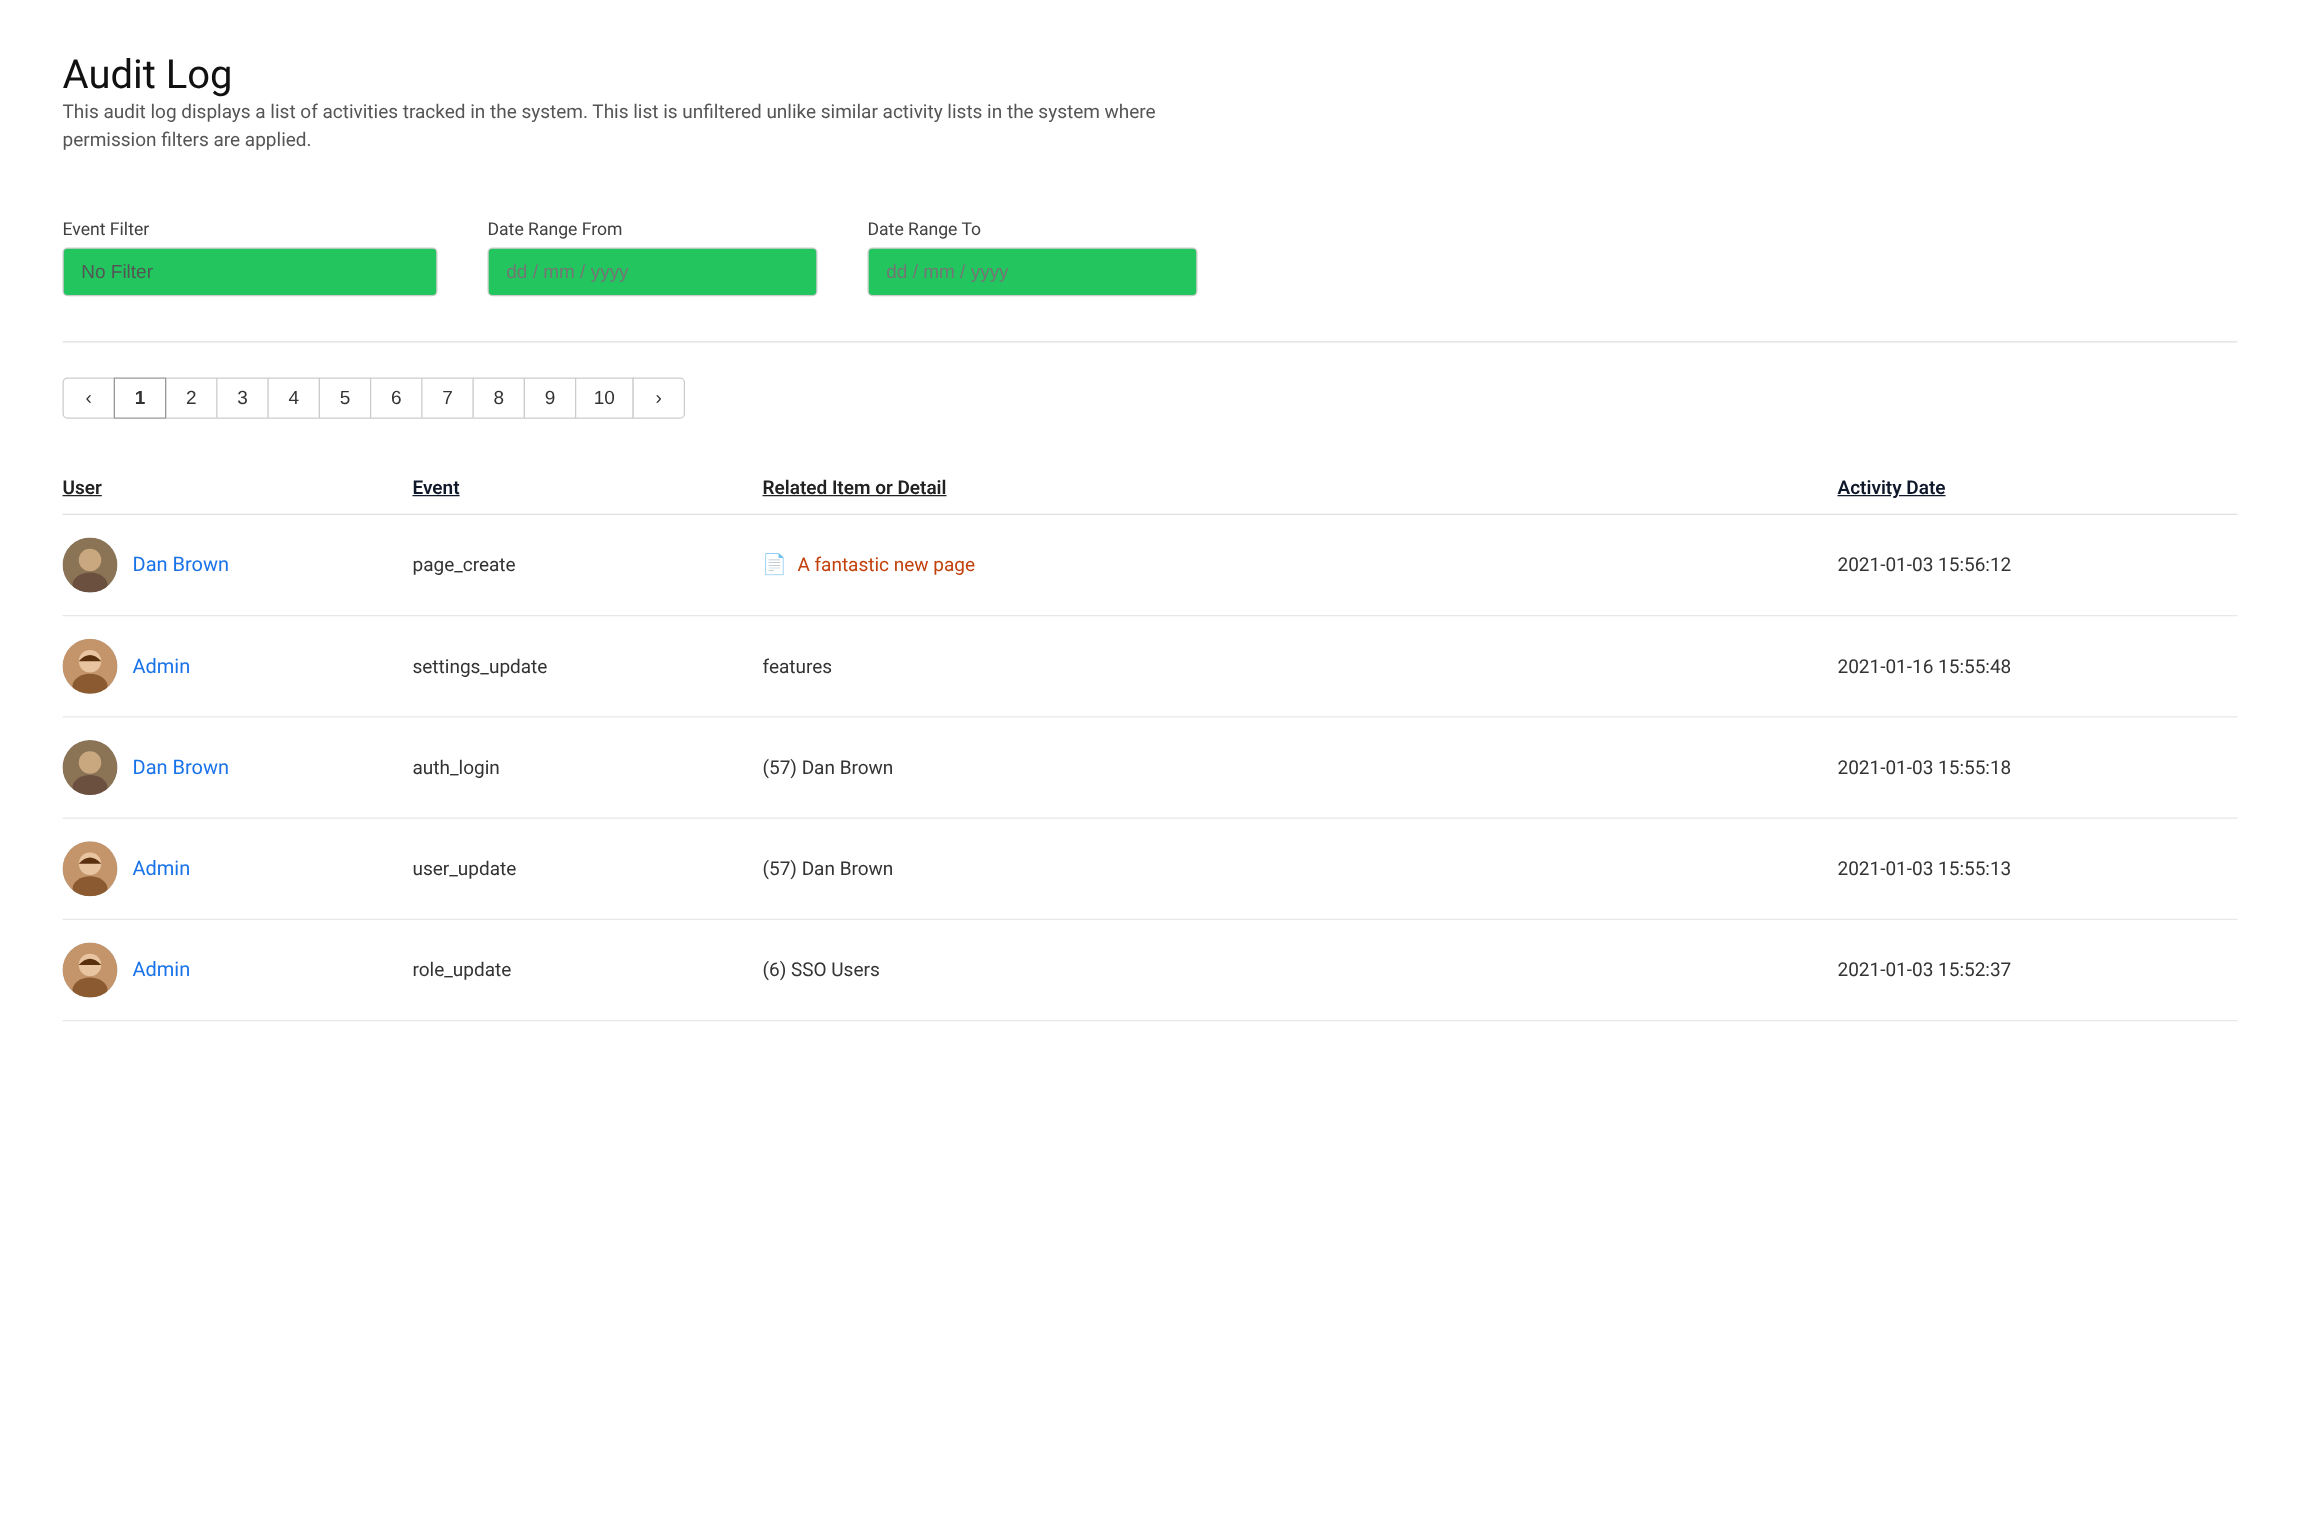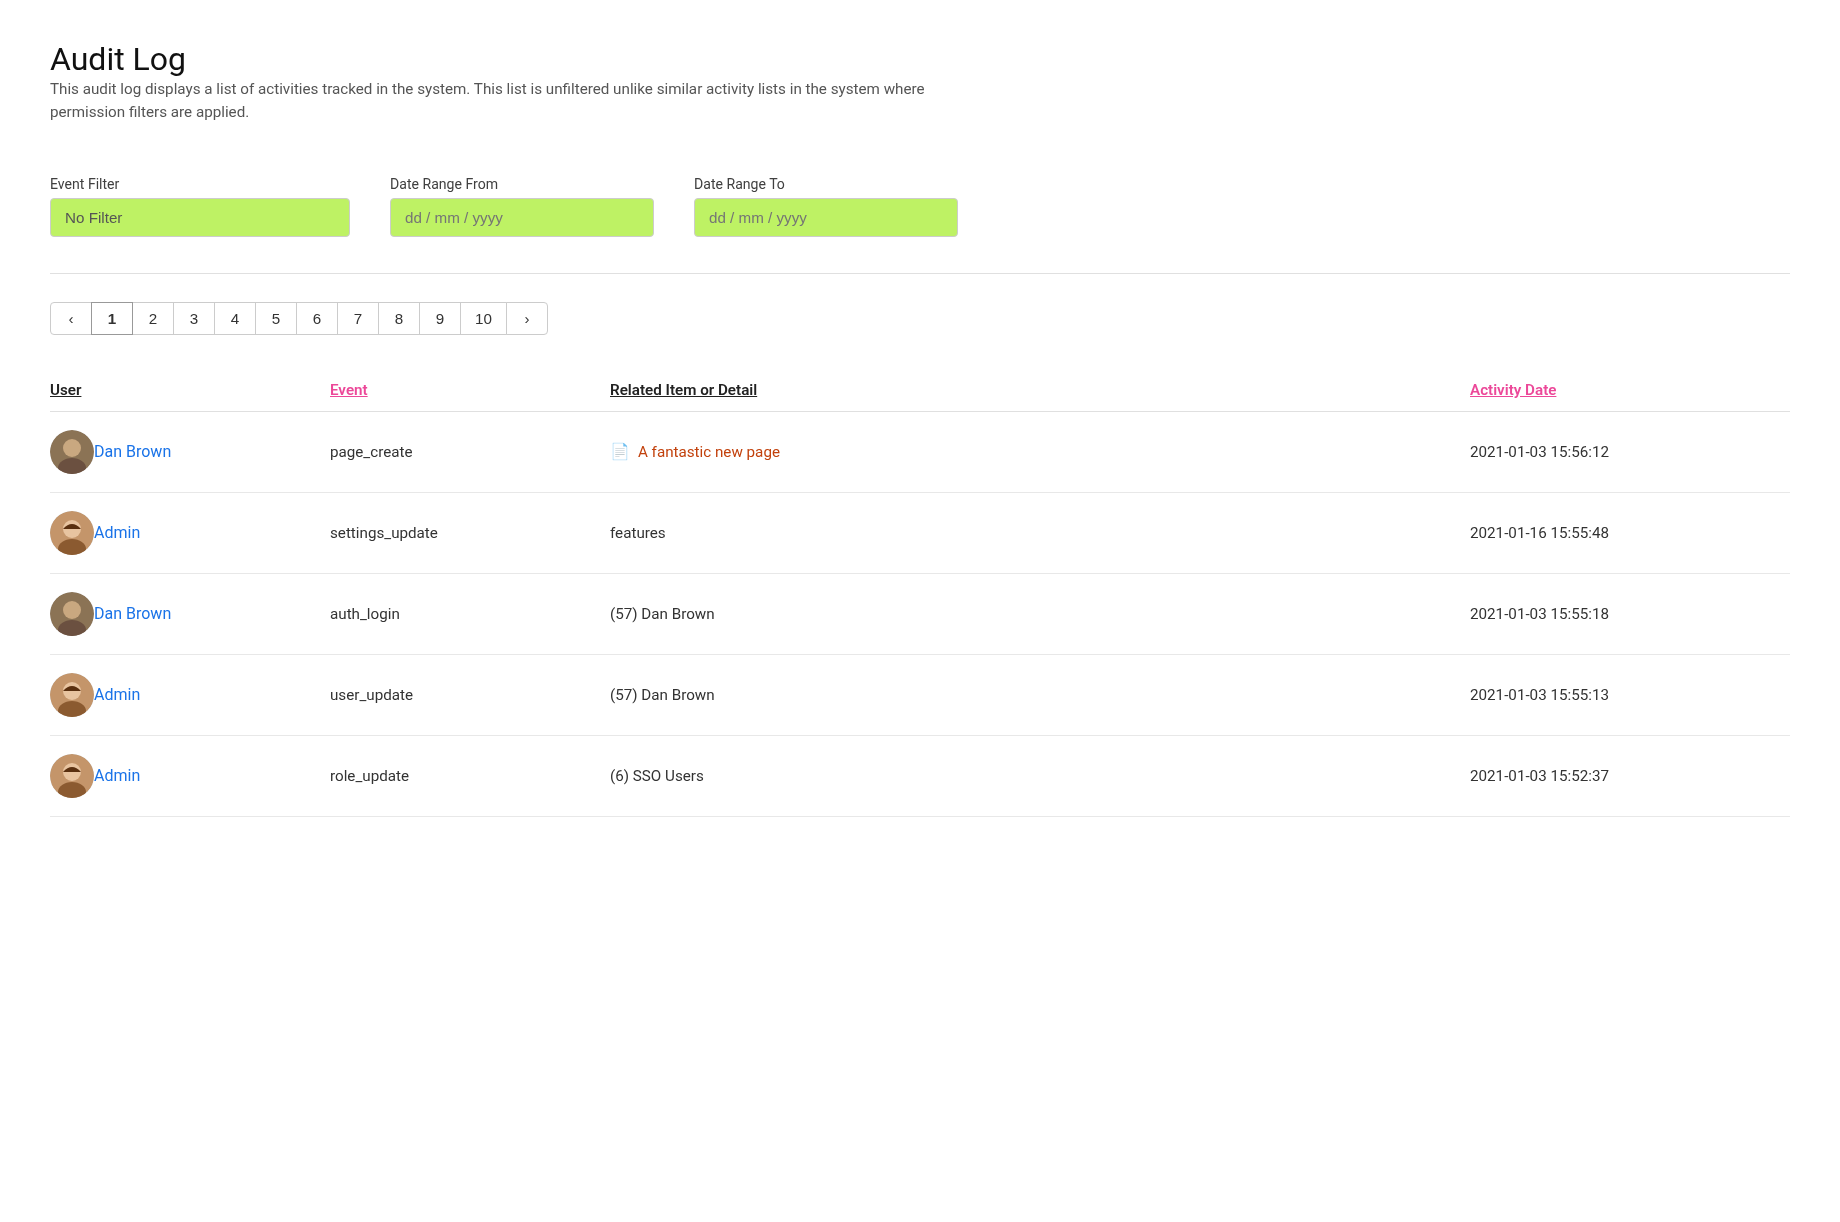--- a/index.html
+++ b/index.html
@@ -37,21 +37,21 @@
     .filter-label {
       font-size: 0.88rem;
       color: #404040;
     }
     .filter-input {
       border: 1px solid #ccc;
       border-radius: 4px;
       padding: 10px 14px;
       font-size: 0.95rem;
       color: #555;
-      background: #bef264;
+      background: #22c55e;
       outline: none;
       cursor: pointer;
     }
     .filter-input-wide {
       width: 300px;
     }
     .filter-input-date {
       width: 264px;
     }
     .divider {
@@ -101,32 +101,33 @@
       border-bottom: 1px solid #e0e0e0;
       margin-bottom: 0;
     }
     .col-header {
       font-size: 0.95rem;
       font-weight: 600;
       color: #222;
       text-decoration: underline;
     }
     .col-header.blue {
-      color: #ec4899;
+      color: #0f172a;
     }
     .table-row {
       display: grid;
       grid-template-columns: 280px 280px 1fr 320px;
       padding: 18px 0;
       border-bottom: 1px solid #e8e8e8;
       align-items: center;
     }
     .user-cell {
       display: flex;
       align-items: center;
+      gap: 12px;
     }
     .avatar {
       width: 44px;
       height: 44px;
       border-radius: 50%;
       overflow: hidden;
       flex-shrink: 0;
       background: #ccc;
       display: flex;
       align-items: center;

